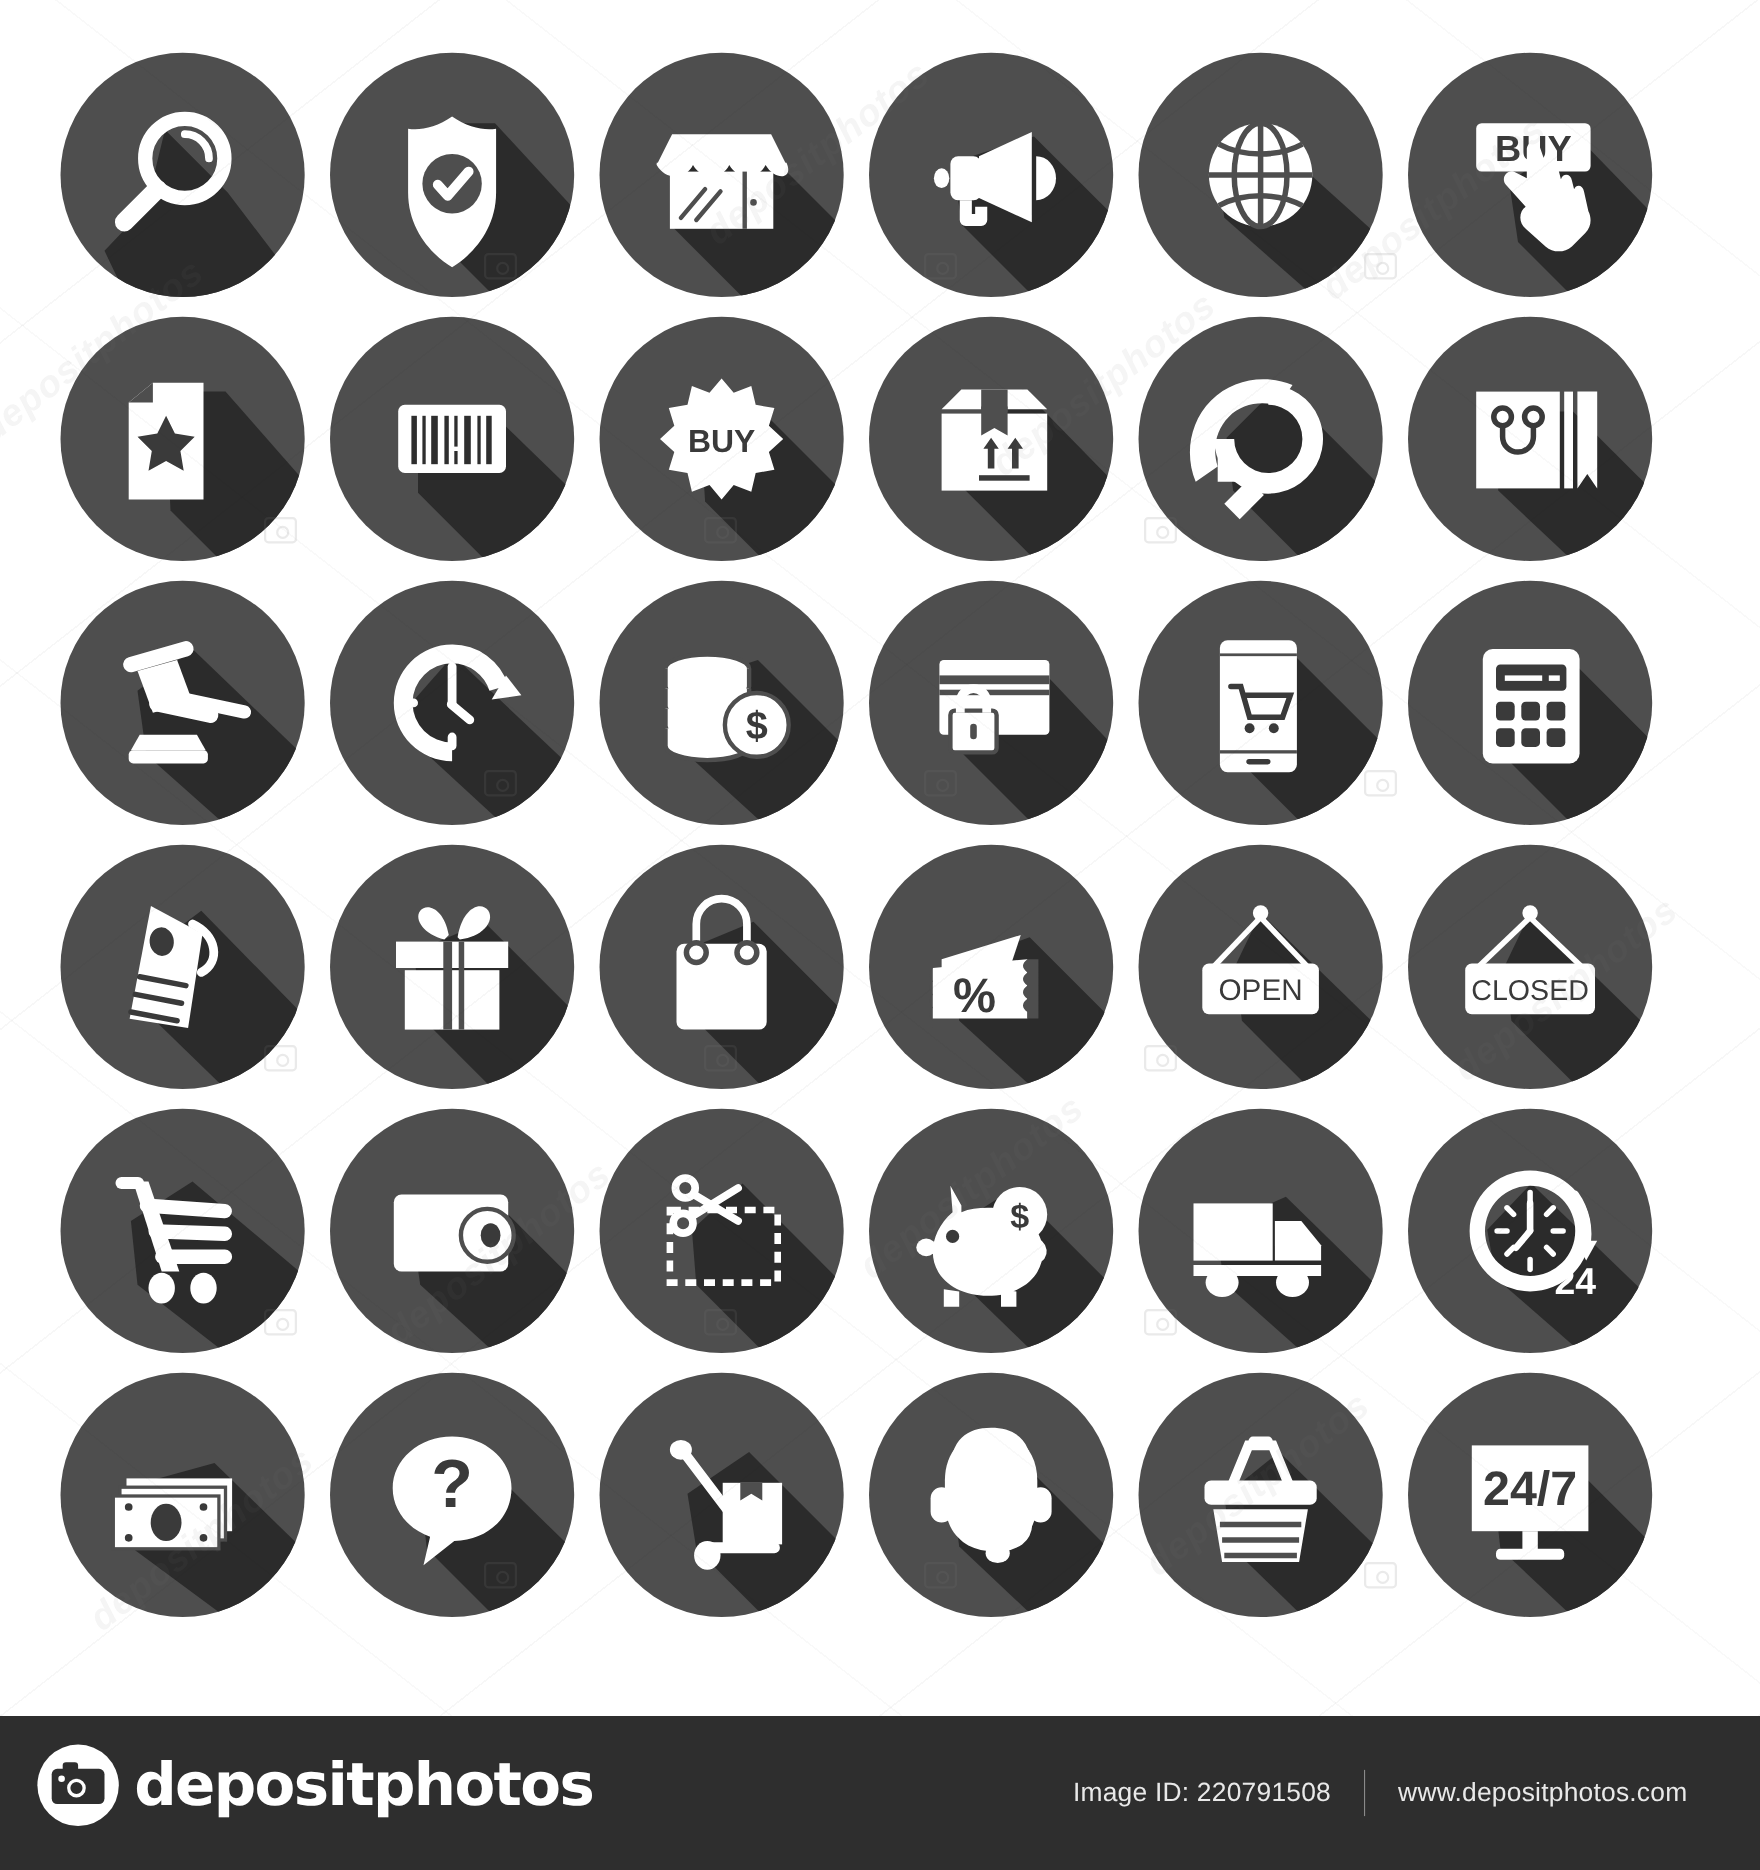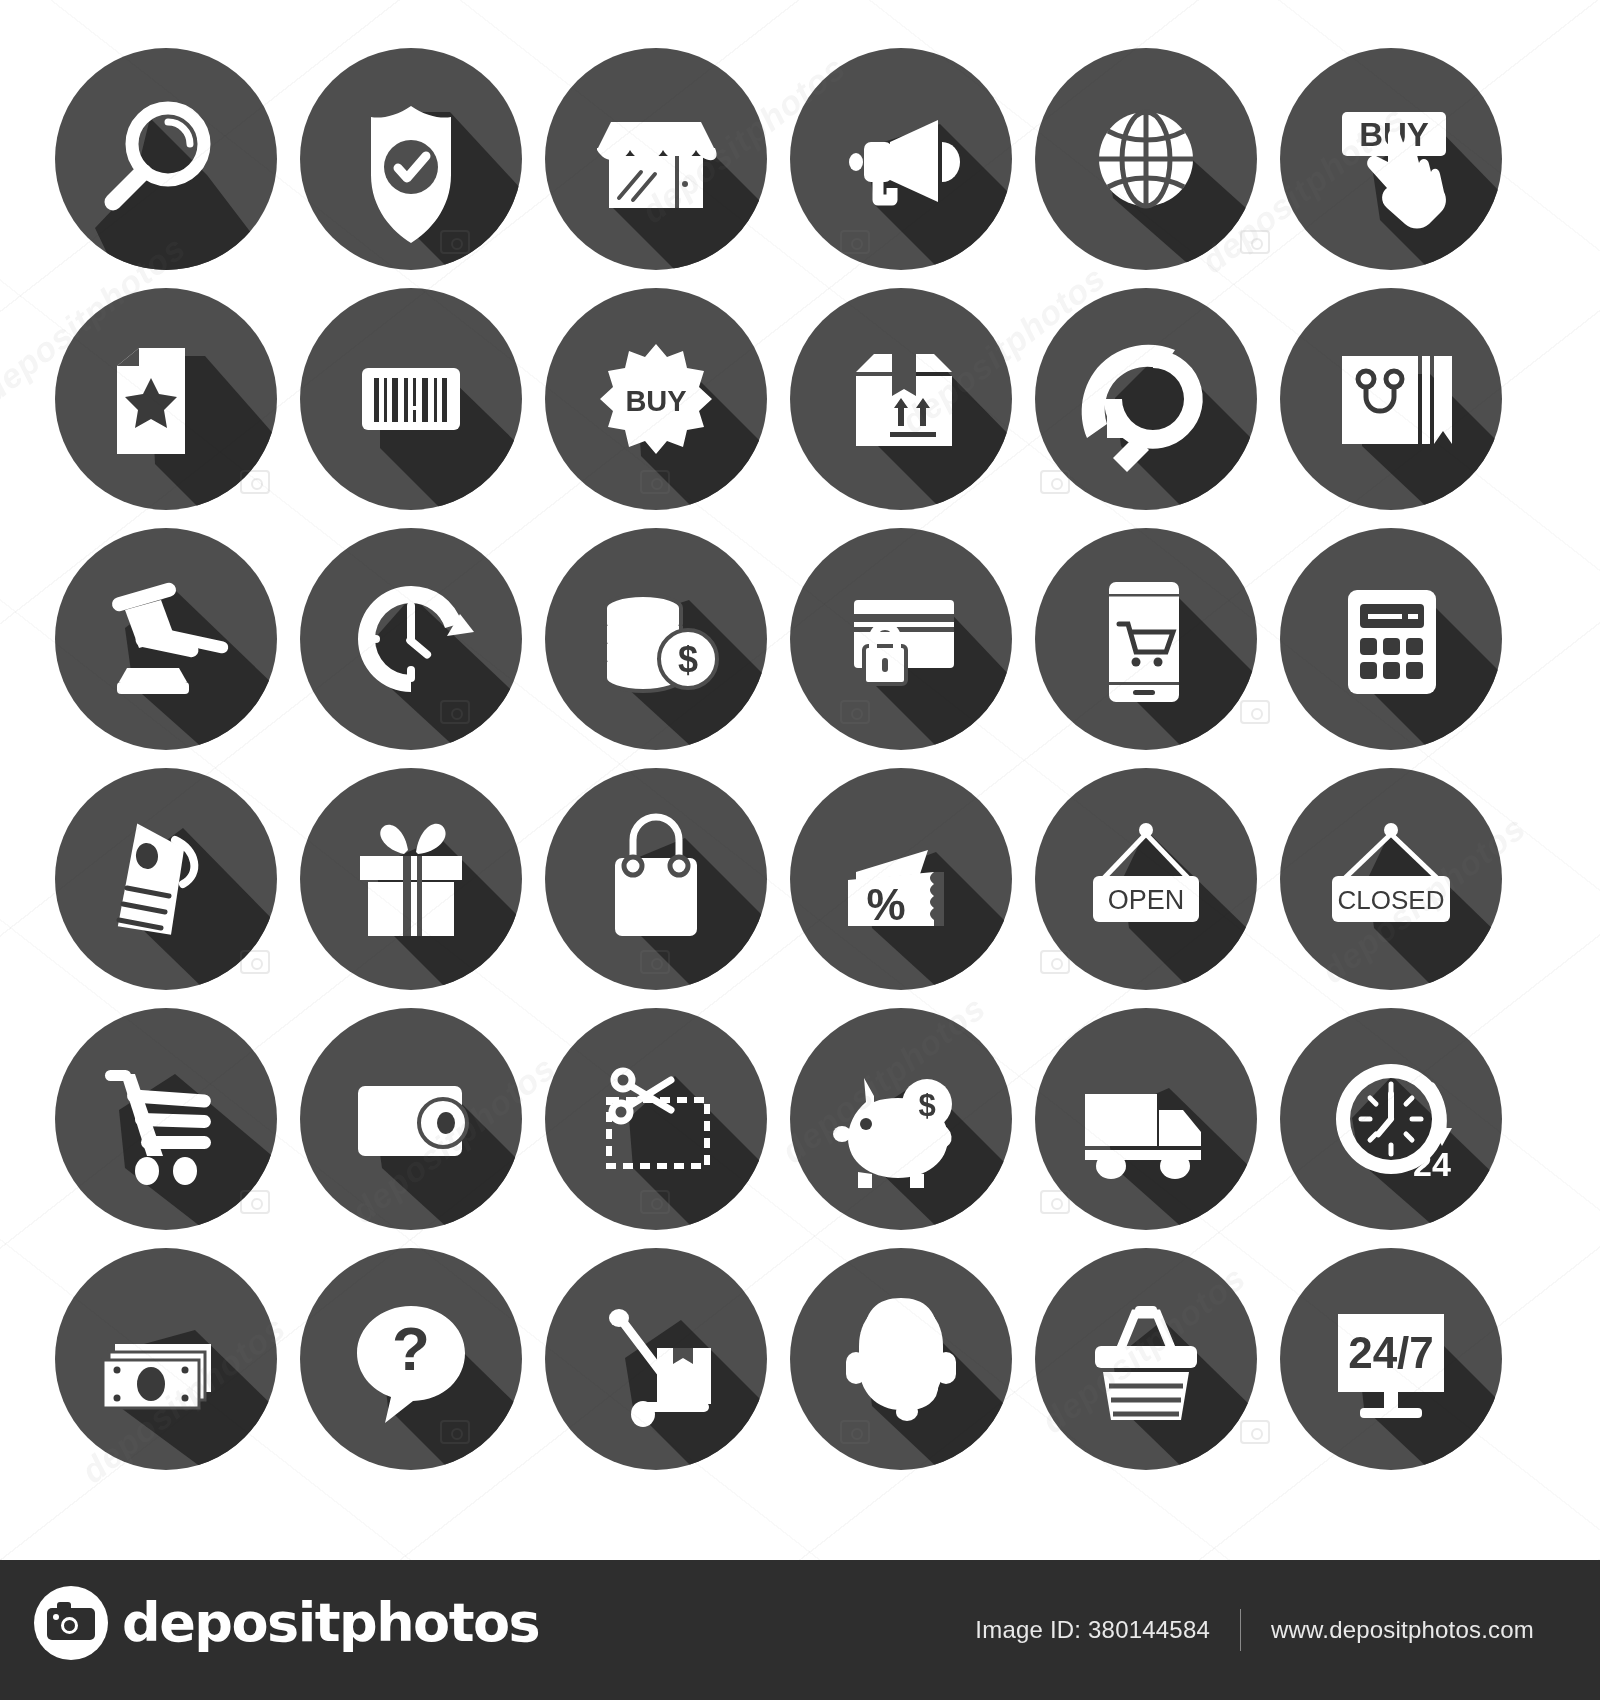--- a/index.html
+++ b/index.html
@@ -592,19 +592,19 @@
   <div id="footer">
     <div id="brand">
       <div class="logo">
         <div class="body"></div>
         <div class="lens"></div>
         <div class="dot"></div>
       </div>
       <div class="word">depositphotos</div>
     </div>
     <div id="meta">
-      <div class="m">Image ID: 380144584</div>
+      <div class="m">Image ID: 220791508</div>
       <div class="sep"></div>
       <div class="m">www.depositphotos.com</div>
     </div>
   </div>
 
 </div>
 
 </body></html>

